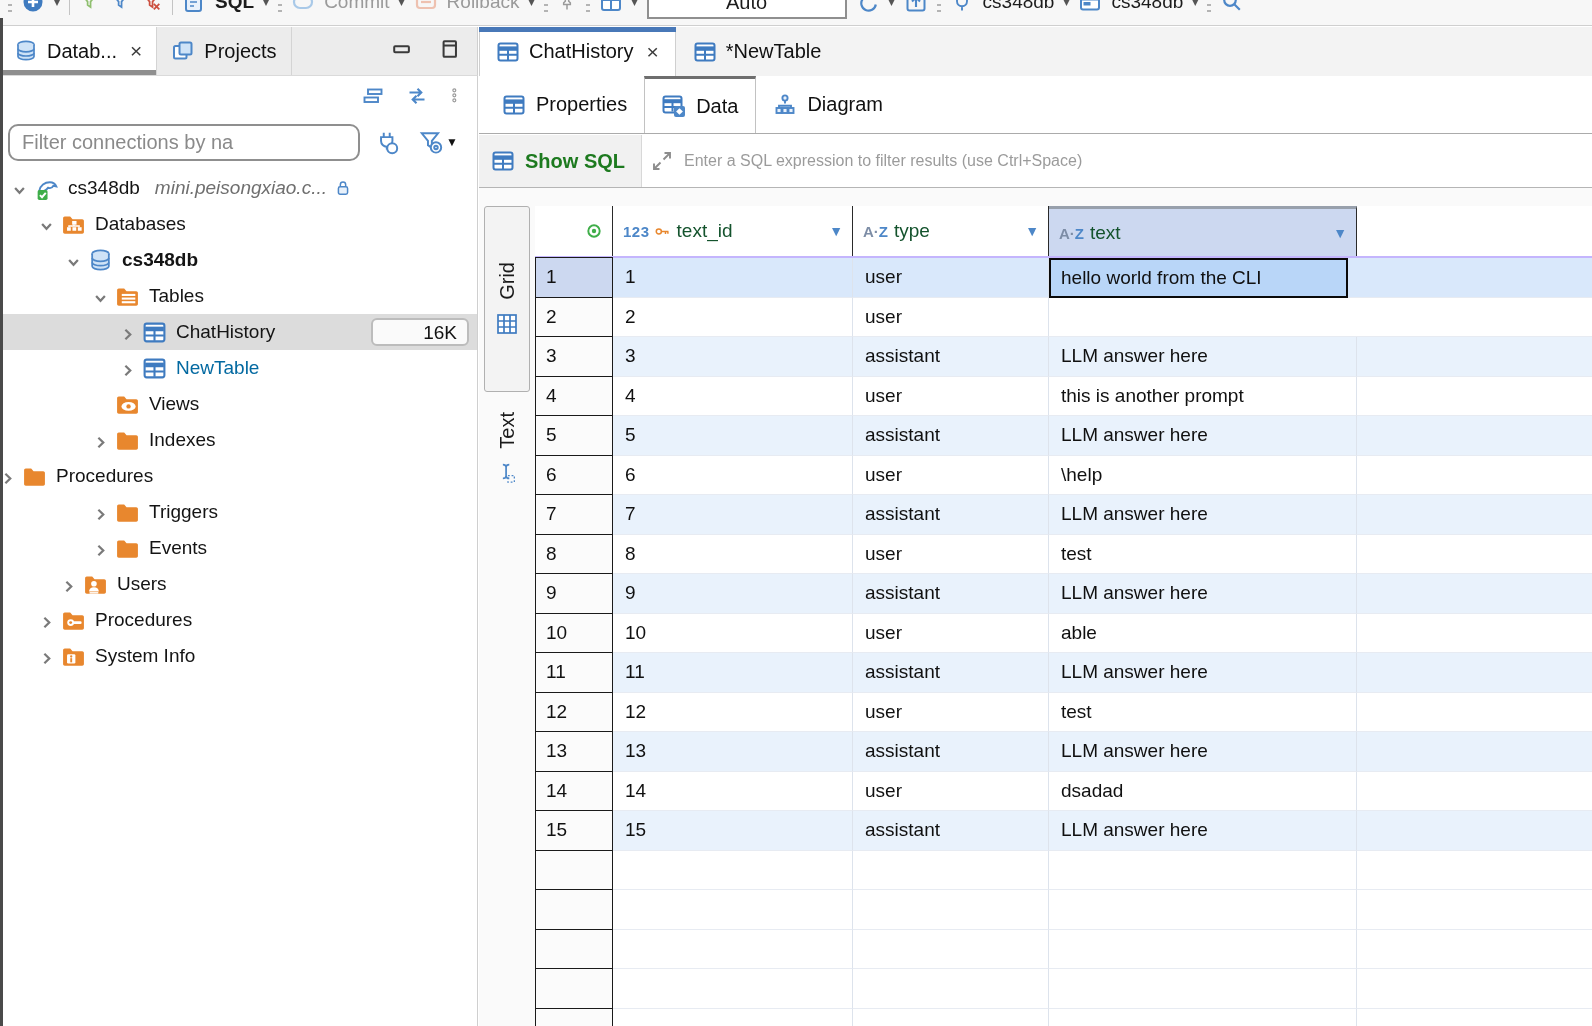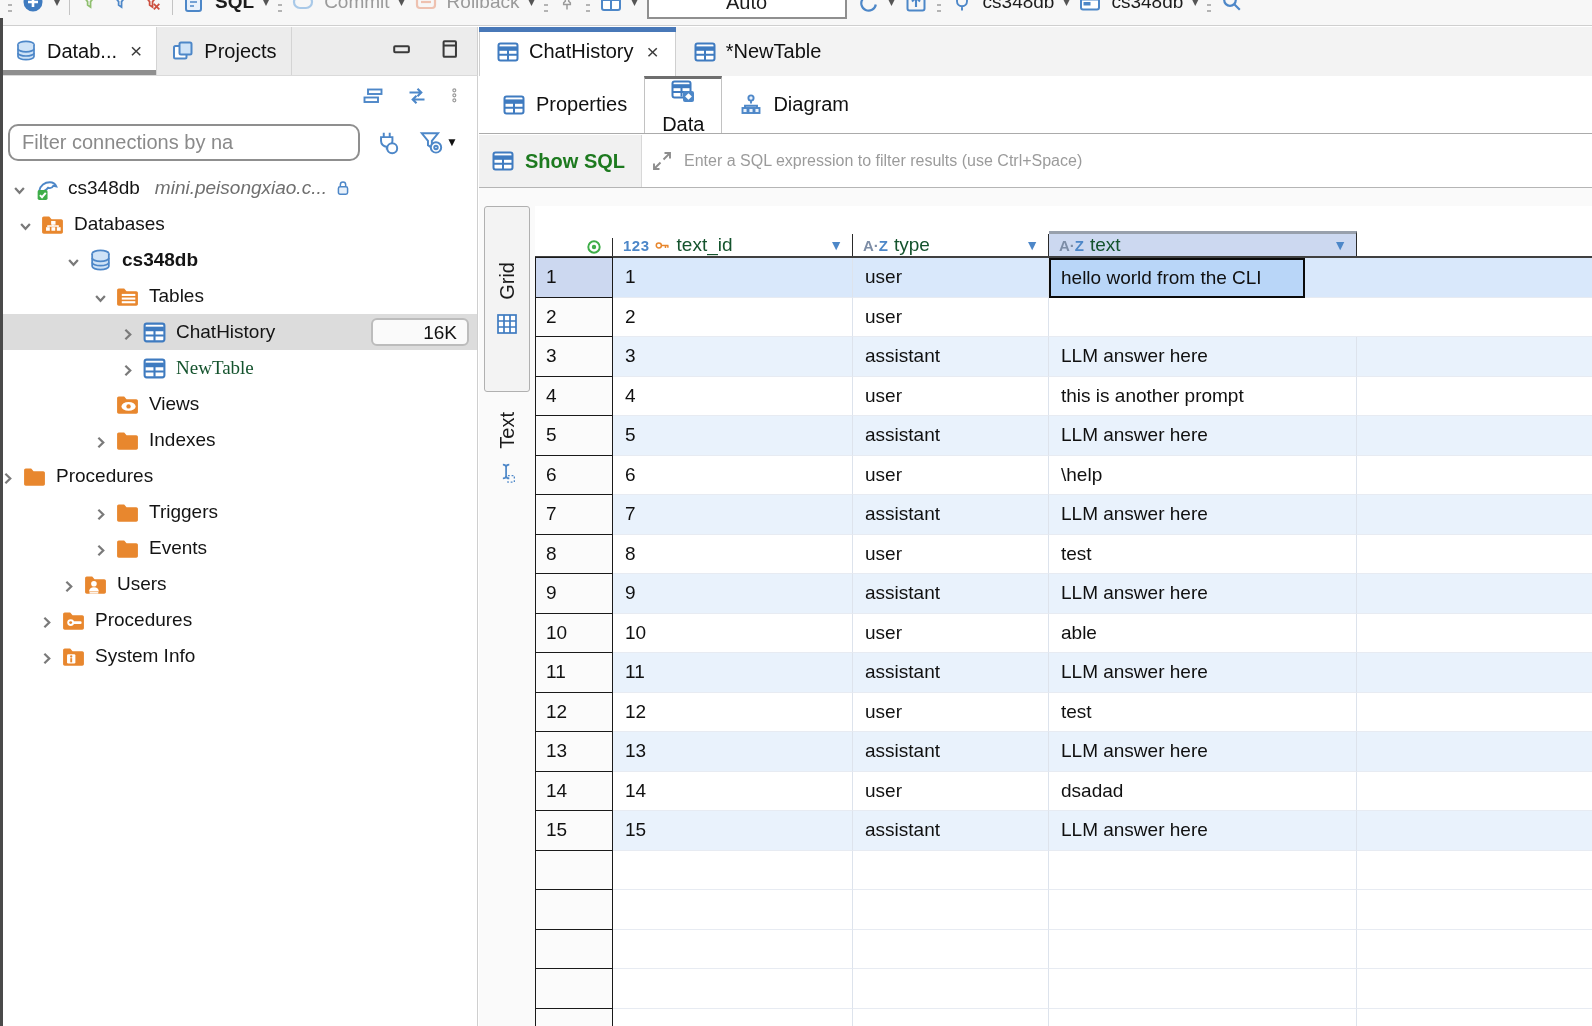--- a/index.html
+++ b/index.html
@@ -59,40 +59,40 @@
   .tlock { width:20px; height:20px; margin-left:6px; }
   .tbadge { position:absolute; right:8px; top:4px; height:28px; width:98px; border:2px solid #bcbcbc;
             border-radius:6px; background:#fafafa; font-size:19px; text-align:right;
             padding:0 10px; line-height:25px; color:#111; }
 
   
   .editor { position:absolute; left:479px; top:76px; right:0; bottom:0; background:#fff; }
   .subtabs { position:absolute; top:0; left:0; right:0; height:58px; border-bottom:1px solid #ababab;
              display:flex; align-items:stretch; padding-left:6px; background:#fff; }
   .stab { display:flex; align-items:center; gap:10px; padding:0 17px; font-size:20px; }
-  .stab.active { border:1px solid #c2c2c2; border-top:3px solid #6e6e6e; border-bottom:none; background:#fff;flex-direction:column; }
+  .stab.active { border:1px solid #c2c2c2; border-top:3px solid #6e6e6e; border-bottom:none; background:#fff; }
 
   .sqlbar { position:absolute; top:59px; left:0; right:0; height:53px; display:flex; align-items:center;
             border-bottom:1px solid #b5b5b5; background:#fff; }
   .sqlbar-left { display:flex; align-items:center; gap:10px; background:#f1f1f1; height:100%;
                  padding:0 16px 0 12px; border-right:1px solid #d8d8d8; }
   .show-sql { color:#1d7a1f; font-weight:700; font-size:20px; }
   .sql-input { flex:1; border:none; outline:none; font-size:16px; height:100%;
                font-family:"Liberation Sans","DejaVu Sans",sans-serif; color:#333; }
   .sql-input::placeholder { color:#9b9b9b; }
 
   .grid-region { position:absolute; top:112px; left:0; right:0; bottom:0; background:#fafafa; }
   .sidetab { position:absolute; display:flex; flex-direction:column; align-items:center; gap:12px; }
   .sidetab-grid { left:5px; top:18px; width:46px; height:186px; border:1px solid #b0b0b0; border-radius:3px;
                   background:#f3f3f3; justify-content:center; }
   .sidetab-text { left:5px; top:216px; width:46px; height:150px; padding-top:8px; }
   .vtext { writing-mode:vertical-rl; transform:rotate(180deg); font-size:20px; color:#1a1a1a; }
 
   .grid { position:absolute; left:56px; top:18px; right:0; bottom:-40px; background:#fff; }
-  .ghead { display:flex; height:52px; border-bottom:2px solid #404040;align-items:flex-end; }
+  .ghead { display:flex; height:52px; border-bottom:2px solid #c4b5fd; }
   .gh { display:flex; align-items:center; font-size:19px; border-right:1px solid #2a2a2a;
         background:#fff; padding:0 9px 0 10px; }
   .gh.corner { width:78px; justify-content:flex-end; }
   .gh.selected { background:#ccd8f0; border-top:3px solid #98a0ac; }
   .gh.filler { flex:1; border-right:none; }
   .az i { font-style:normal; color:#7d8da6; font-size:15px; font-weight:bold; }
   .az b { color:#4d87c8; font-size:15px; }
   .badge123 { color:#4d87c8; font-size:15px; font-weight:bold; letter-spacing:0.5px; }
   .colname { margin-left:6px; color:#14532d; }
   .sortarrow { margin-left:auto; color:#4d87c8; font-size:14px; padding-left:8px; }
@@ -352,21 +352,21 @@
           </span>
           <span class="tlabel" style="">cs348db</span>
           <span class="tdetail">mini.peisongxiao.c...</span>
           <span class="tlock icon">
             <svg viewBox="0 0 24 24">
               <rect x="6.5" y="10.5" width="11" height="9" rx="2" fill="#e8f1fb" stroke="#4d87c8" stroke-width="1.8"></rect>
               <path d="M8.8 10.5 V8 a3.2 3.2 0 0 1 6.4 0 v2.5" fill="none" stroke="#4d87c8" stroke-width="1.8"></path>
             </svg>
           </span>
         </div>
-        <div class="trow" style="padding-left: 18px;">
+        <div class="trow" style="padding-left: 39px;">
           <span class="chev">
      <svg viewBox="0 0 12 12">
               <path d="M2.5 4 L6 7.8 L9.5 4" fill="none" stroke="#7a7a7a" stroke-width="1.8"></path>
             </svg></span>
           <span class="ticon icon">
             <svg viewBox="0 0 24 24">
               <path d="M2 6 c0-1 .7-1.7 1.6-1.7 h5.2 l2.3 2.6 h9.3 c.9 0 1.6.7 1.6 1.6 v10.8 c0 .9-.7 1.6-1.6 1.6 H3.6 c-.9 0-1.6-.7-1.6-1.6 z" fill="#e8872e"></path>
               <g fill="#fff">
                 <rect x="10.7" y="8.6" width="4.2" height="3.6"></rect>
                 <rect x="5.8" y="14.6" width="3.6" height="3.4"></rect>
@@ -429,21 +429,21 @@
      <svg viewBox="0 0 12 12">
               <path d="M4.3 2.2 L8.2 6 L4.3 9.8" fill="none" stroke="#7a7a7a" stroke-width="1.8"></path>
             </svg></span>
           <span class="ticon icon">
             <svg viewBox="0 0 24 24">
               <rect x="2.5" y="3.5" width="19" height="17" rx="2" fill="#fff" stroke="#3f7bc0" stroke-width="2"></rect>
               <path d="M3 8.6 h18" stroke="#3f7bc0" stroke-width="4.4"></path>
               <path d="M12 10 v10 M3 14.8 h18" stroke="#3f7bc0" stroke-width="2"></path>
             </svg>
           </span>
-          <span class="tlabel" style="color:#14532d;font-family:Liberation Serif, serif;">NewTable</span>
+          <span class="tlabel" style="color:#0369a1;">NewTable</span>
         </div>
         <div class="trow" style="padding-left: 93px;">
           <span class="chev"></span>
           <span class="ticon icon">
             <svg viewBox="0 0 24 24">
               <path d="M2 6 c0-1 .7-1.7 1.6-1.7 h5.2 l2.3 2.6 h9.3 c.9 0 1.6.7 1.6 1.6 v10.8 c0 .9-.7 1.6-1.6 1.6 H3.6 c-.9 0-1.6-.7-1.6-1.6 z" fill="#e8872e"></path>
               <ellipse cx="13" cy="13.8" rx="6.8" ry="4.3" fill="#fff"></ellipse>
               <circle cx="13" cy="13.8" r="2.1" fill="#e8872e"></circle>
             </svg>
           </span>
@@ -665,21 +665,21 @@
 
     <span class="colname">text</span>
     <span class="sortarrow">▼</span>
   </div>
             <div class="gh filler"></div>
           </div>
           <div class="grow selrow">
             <div class="rh sel">1</div>
             <div class="gc" style="width:240px">1</div>
             <div class="gc" style="width:196px">user</div>
-            <div class="gc selcell" style="width:256px">hello world from the CLI</div>
+            <div class="gc selcell" style="width:299px">hello world from the CLI</div>
             <div class="gc filler"></div>
           </div>
           <div class="grow ">
             <div class="rh">2</div>
             <div class="gc" style="width:240px">2</div>
             <div class="gc" style="width:196px">user</div>
             <div class="gc filler"></div>
           </div>
           <div class="grow stripe">
             <div class="rh">3</div>

